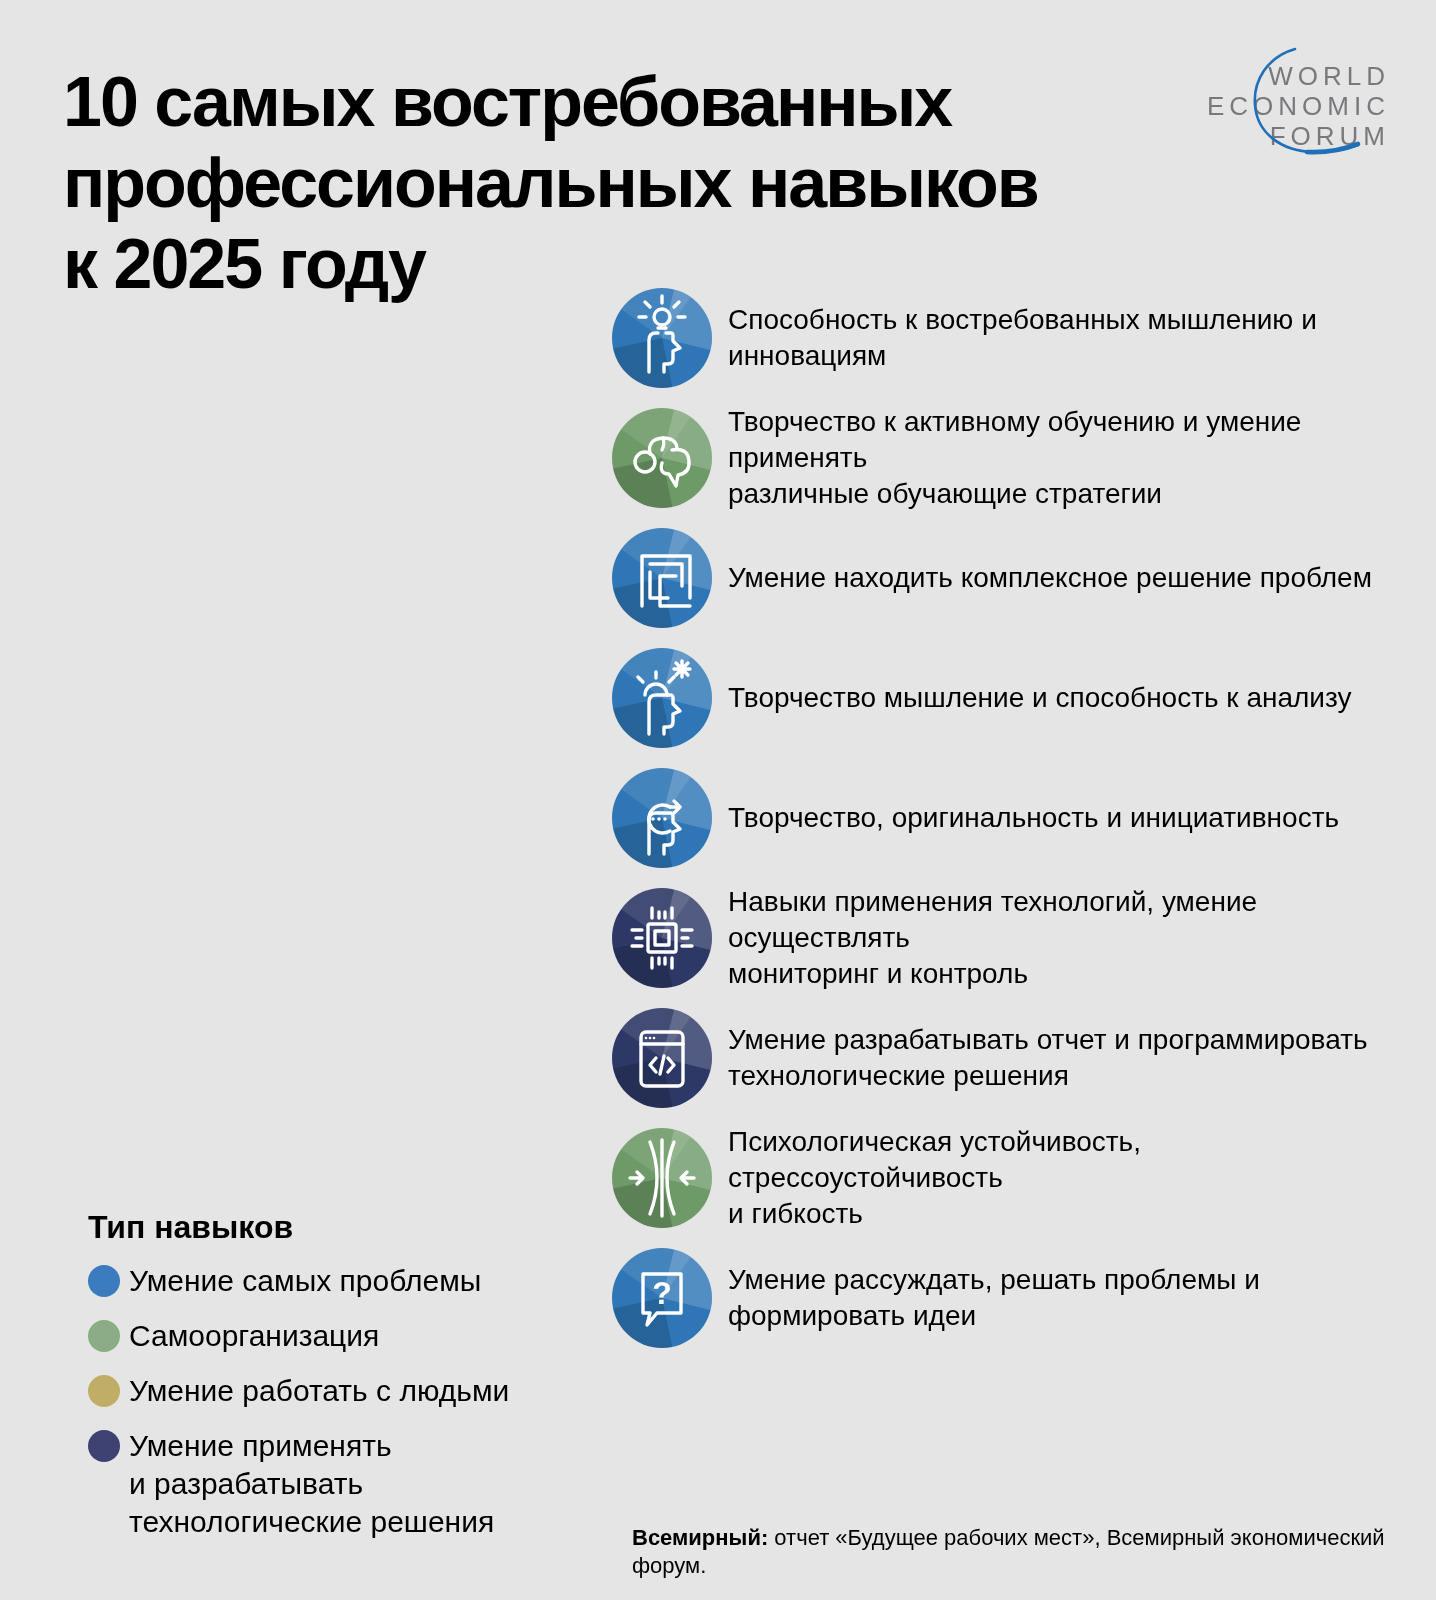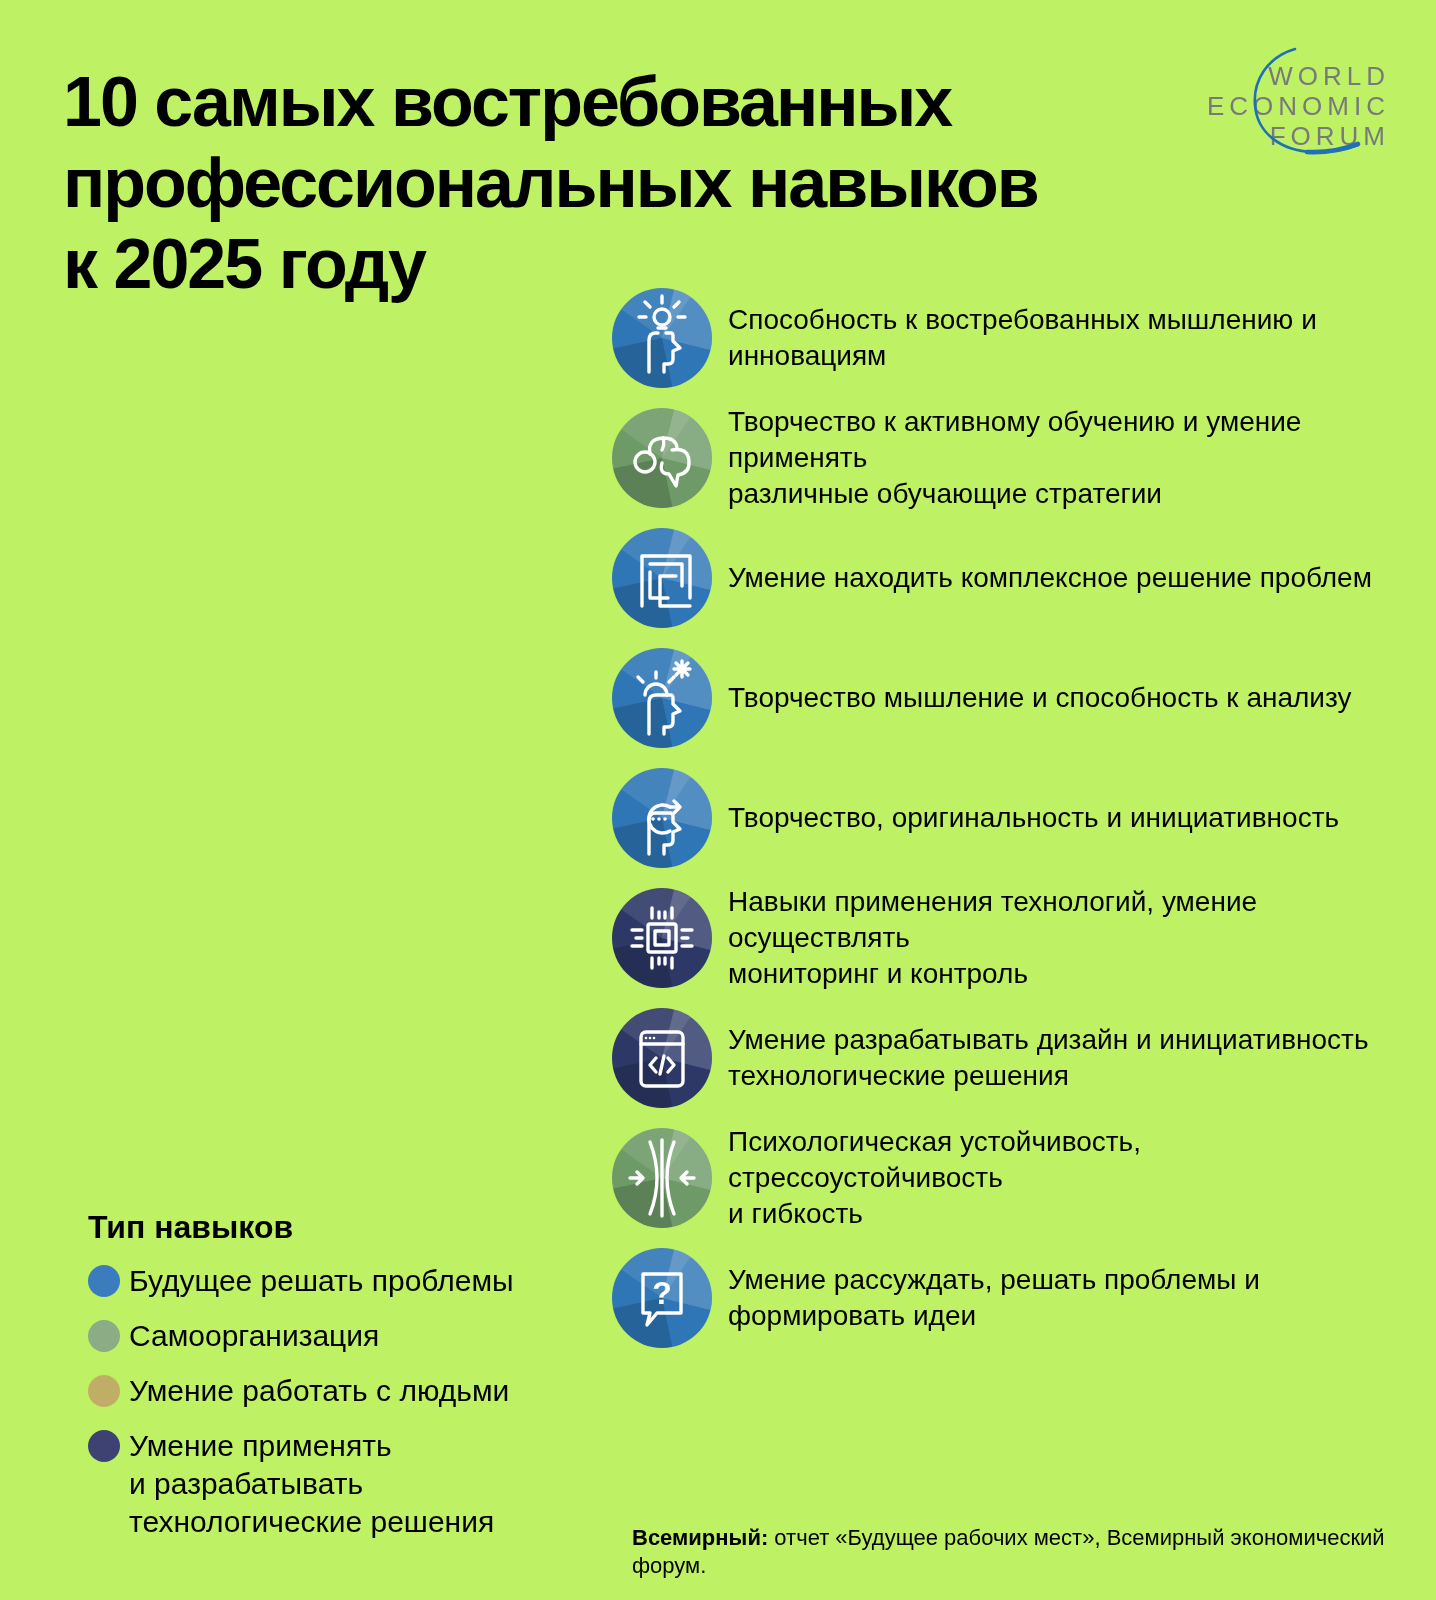--- a/index.html
+++ b/index.html
@@ -1,17 +1,17 @@
 <!DOCTYPE html>
 <html lang="ru"><head>
 <meta charset="utf-8">
 <style>
   html,body{margin:0;padding:0;background:#fff;}
   #canvas{
-    position:relative;width:1436px;height:1600px;background:#bef264;overflow:hidden;
+    position:relative;width:1436px;height:1600px;background:#e5e5e5;overflow:hidden;
     font-family:"Liberation Sans",sans-serif;color:#000;
   }
   
   #title{position:absolute;left:63px;top:62px;font-weight:bold;font-size:70px;
          line-height:81px;letter-spacing:-2px;color:#000;}
   
   #logo{position:absolute;left:1195px;top:45px;width:195px;height:130px;}
   #logo .logo-text{position:absolute;left:0;top:16px;width:195px;text-align:right;
       color:#77797c;font-size:26px;line-height:30px;letter-spacing:5px;font-weight:normal;}
   #logo svg{position:absolute;left:0;top:0;overflow:visible;}
@@ -213,21 +213,21 @@
   <div class="skill-row">
     <div class="skill-icon">
           <svg class="icon-svg" viewBox="0 0 100 100">
      <circle cx="50" cy="50" r="50" fill="#2D3866"></circle>
      <path d="M50 50 L50 0 A50 50 0 0 1 100 50 Z" fill="rgba(255,255,255,0.18)" transform="rotate(14 50 50)"></path>
      <path d="M50 50 L50 0 A50 50 0 0 1 100 50 Z" fill="rgba(255,255,255,0.10)" transform="rotate(-55 50 50)"></path>
      <path d="M50 50 L0 50 A50 50 0 0 0 50 100 Z" fill="rgba(0,0,0,0.16)" transform="rotate(-12 50 50)"></path>
      <use href="#sym-code-window" stroke="#ffffff" fill="none" stroke-width="3.4" stroke-linecap="round" stroke-linejoin="round"></use>
    </svg>
         </div>
-    <div class="skill-text">Умение разрабатывать дизайн и инициативность
+    <div class="skill-text">Умение разрабатывать отчет и программировать
 технологические решения</div>
   </div>
 
   <div class="skill-row">
     <div class="skill-icon">
           <svg class="icon-svg" viewBox="0 0 100 100">
      <circle cx="50" cy="50" r="50" fill="#6E9A68"></circle>
      <path d="M50 50 L50 0 A50 50 0 0 1 100 50 Z" fill="rgba(255,255,255,0.18)" transform="rotate(14 50 50)"></path>
      <path d="M50 50 L50 0 A50 50 0 0 1 100 50 Z" fill="rgba(255,255,255,0.10)" transform="rotate(-55 50 50)"></path>
      <path d="M50 50 L0 50 A50 50 0 0 0 50 100 Z" fill="rgba(0,0,0,0.16)" transform="rotate(-12 50 50)"></path>
@@ -250,21 +250,21 @@
         </div>
     <div class="skill-text">Умение рассуждать, решать проблемы и формировать идеи</div>
   </div>
 </div>
 
   <div id="legend">
     <div class="legend-title">Тип навыков</div>
     <div id="legend-items">
   <div class="legend-item">
     <span class="legend-dot" style="background: rgb(58, 124, 190);"></span>
-    <span class="legend-label">Будущее решать проблемы</span>
+    <span class="legend-label">Умение самых проблемы</span>
   </div>
 
   <div class="legend-item">
     <span class="legend-dot" style="background: rgb(139, 172, 132);"></span>
     <span class="legend-label">Самоорганизация</span>
   </div>
 
   <div class="legend-item">
     <span class="legend-dot" style="background: rgb(193, 174, 102);"></span>
     <span class="legend-label">Умение работать с людьми</span>

